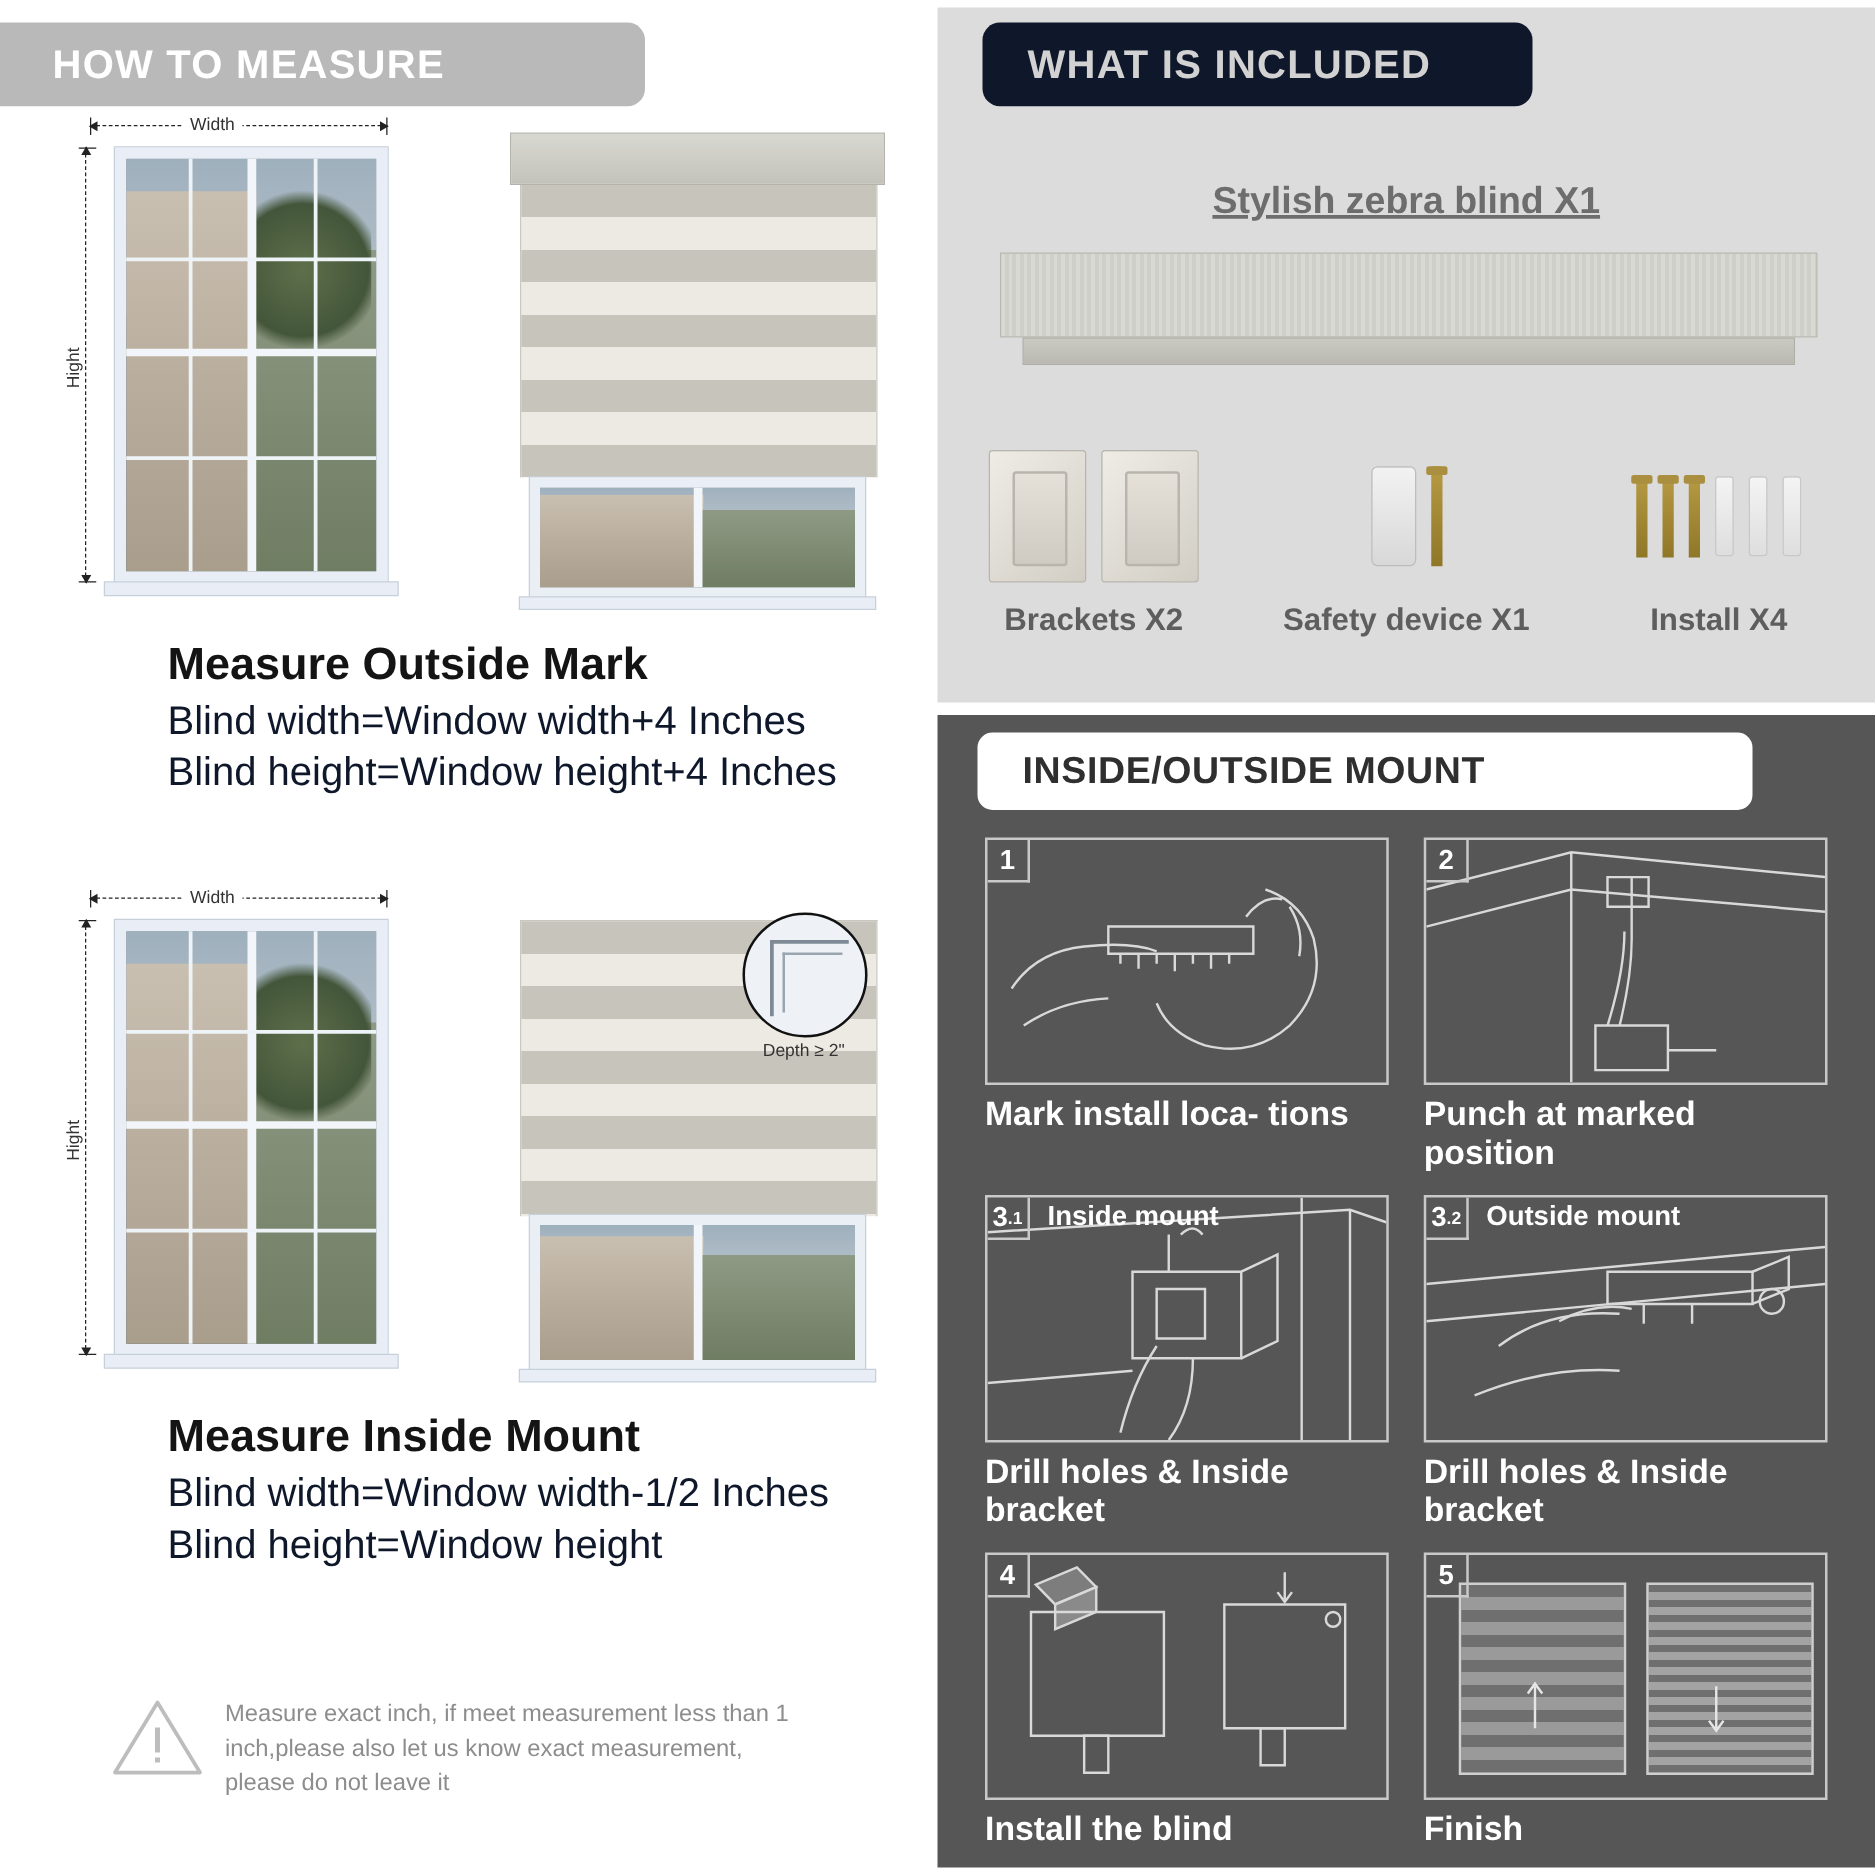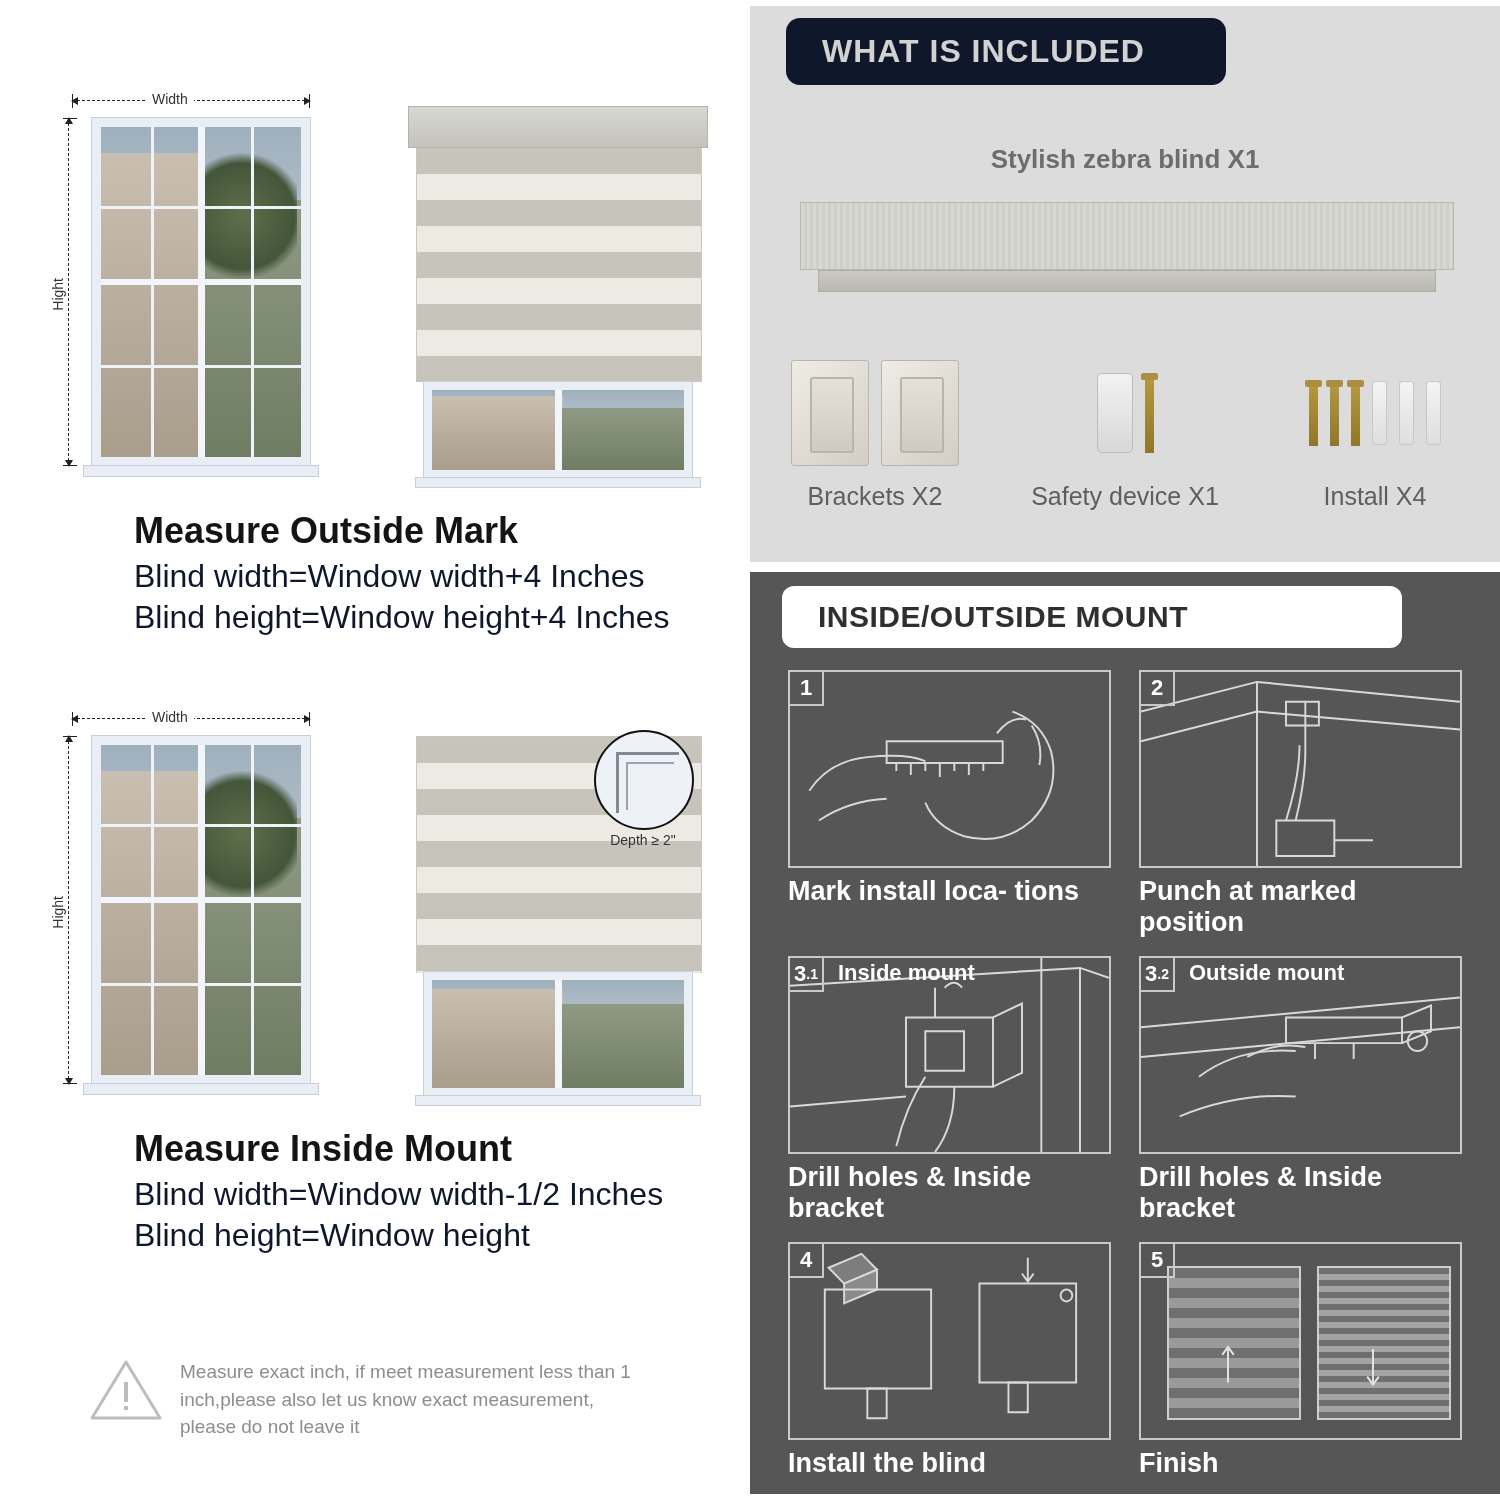--- a/index.html
+++ b/index.html
@@ -318,23 +318,24 @@
     font-size: 32px;
     font-weight: bold;
     letter-spacing: 1px;
   }
   .included-title {
     position: absolute;
     top: 138px;
     left: 0;
     width: 100%;
     text-align: center;
-    font-size: 26px;
+    font-size: 30px;
     font-weight: bold;
     color: #6d6d6d;
+    text-decoration: underline;
   }
   .big-rail {
     position: absolute;
     left: 50px;
     top: 196px;
     width: 654px;
     height: 98px;
   }
   .big-rail .top {
     position: absolute;
@@ -353,20 +354,21 @@
     background: linear-gradient(180deg,#cacac3,#b9b9b2);
     border: 1px solid #aeaea6;
     box-sizing: border-box;
   }
   .parts-row {
     position: absolute;
     left: 0;
     top: 348px;
     width: 100%;
     display: flex;
+    font-weight: bold;
   }
   .part {
     flex: 1;
     text-align: center;
     position: relative;
   }
   .part-art {
     height: 118px;
     display: flex;
     align-items: center;
@@ -514,20 +516,21 @@
     background: repeating-linear-gradient(180deg,#6f6f6f 0 6px,#a3a3a3 6px 12px);
   }
 </style>
 </head>
 <body>
 
 <div class="page">
 
   <div class="left-col">
 
+    <div class="hdr-pill">HOW TO MEASURE</div>
 
     <div class="measure-block mb1">
       <div class="diagram">
 
         <div class="arrow-h">
           <span class="tick-v" style="left:0;"></span>
           <span class="tick-v" style="right:0;"></span>
         </div>
         <div class="width-label">Width</div>
 

